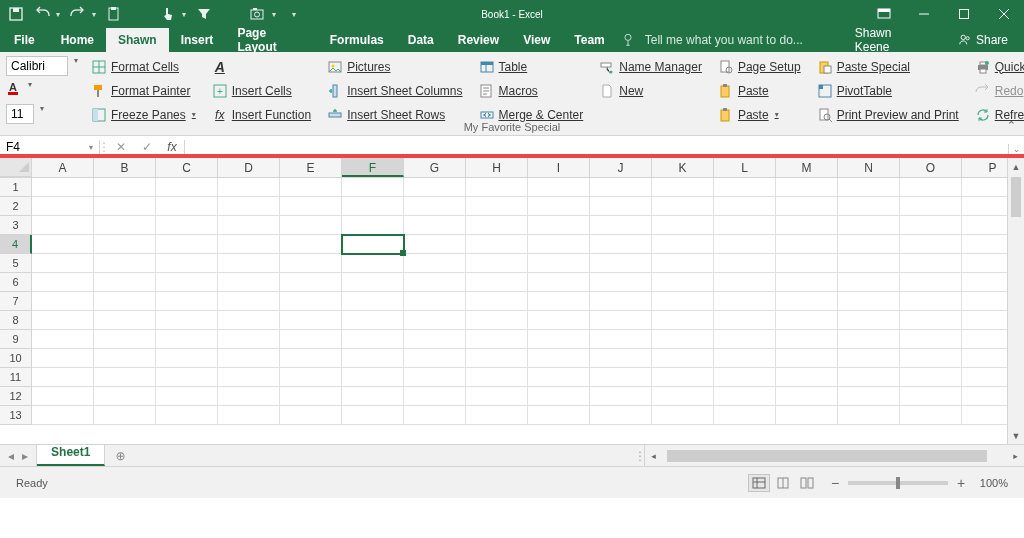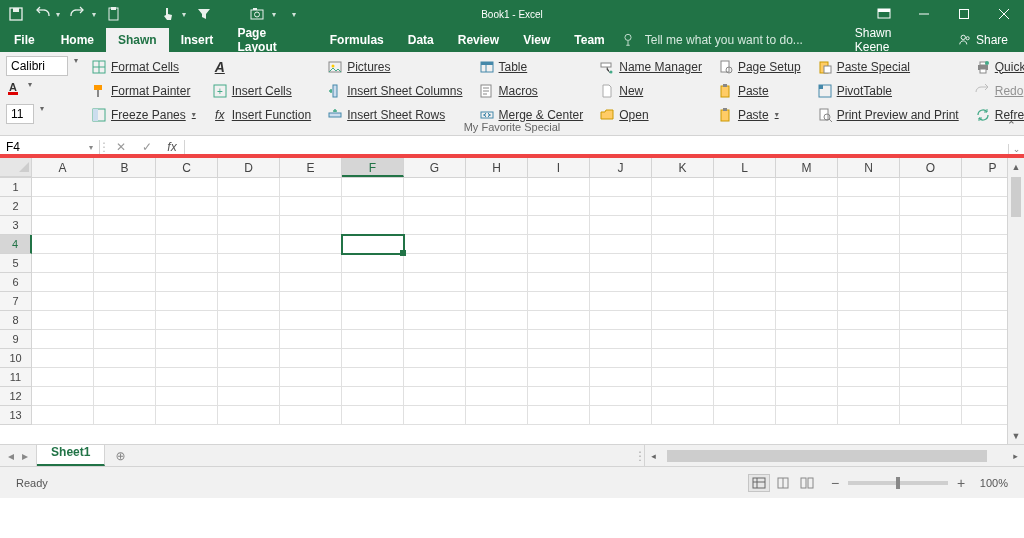--- a/index.html
+++ b/index.html
@@ -340,28 +340,20 @@
         </span>
         <span>Name Manager</span>
       </div>
     <div class="rib-btn">
         <span class="ico">
           <svg class="ic" viewBox="0 0 16 16">
             <path d="M4 2h6l2 2v10H4z" fill="#fff" stroke="#aaa"></path>
           </svg>
         </span>
         <span>New</span>
-      </div>
-    <div class="rib-btn">
-        <span class="ico">
-          <svg class="ic" viewBox="0 0 16 16">
-            <path d="M2 5h4l1-2h7v9H2z" fill="#fc6" stroke="#c90"></path>
-          </svg>
-        </span>
-        <span>Open</span>
       </div>
   </div>
 
   <div class="rib-col">
     <div class="rib-btn">
         <span class="ico">
           <svg class="ic" viewBox="0 0 16 16">
             <rect x="3" y="2" width="8" height="11" fill="#fff" stroke="#888"></rect>
             <circle cx="11" cy="11" r="3" fill="none" stroke="#888"></circle>
           </svg>

